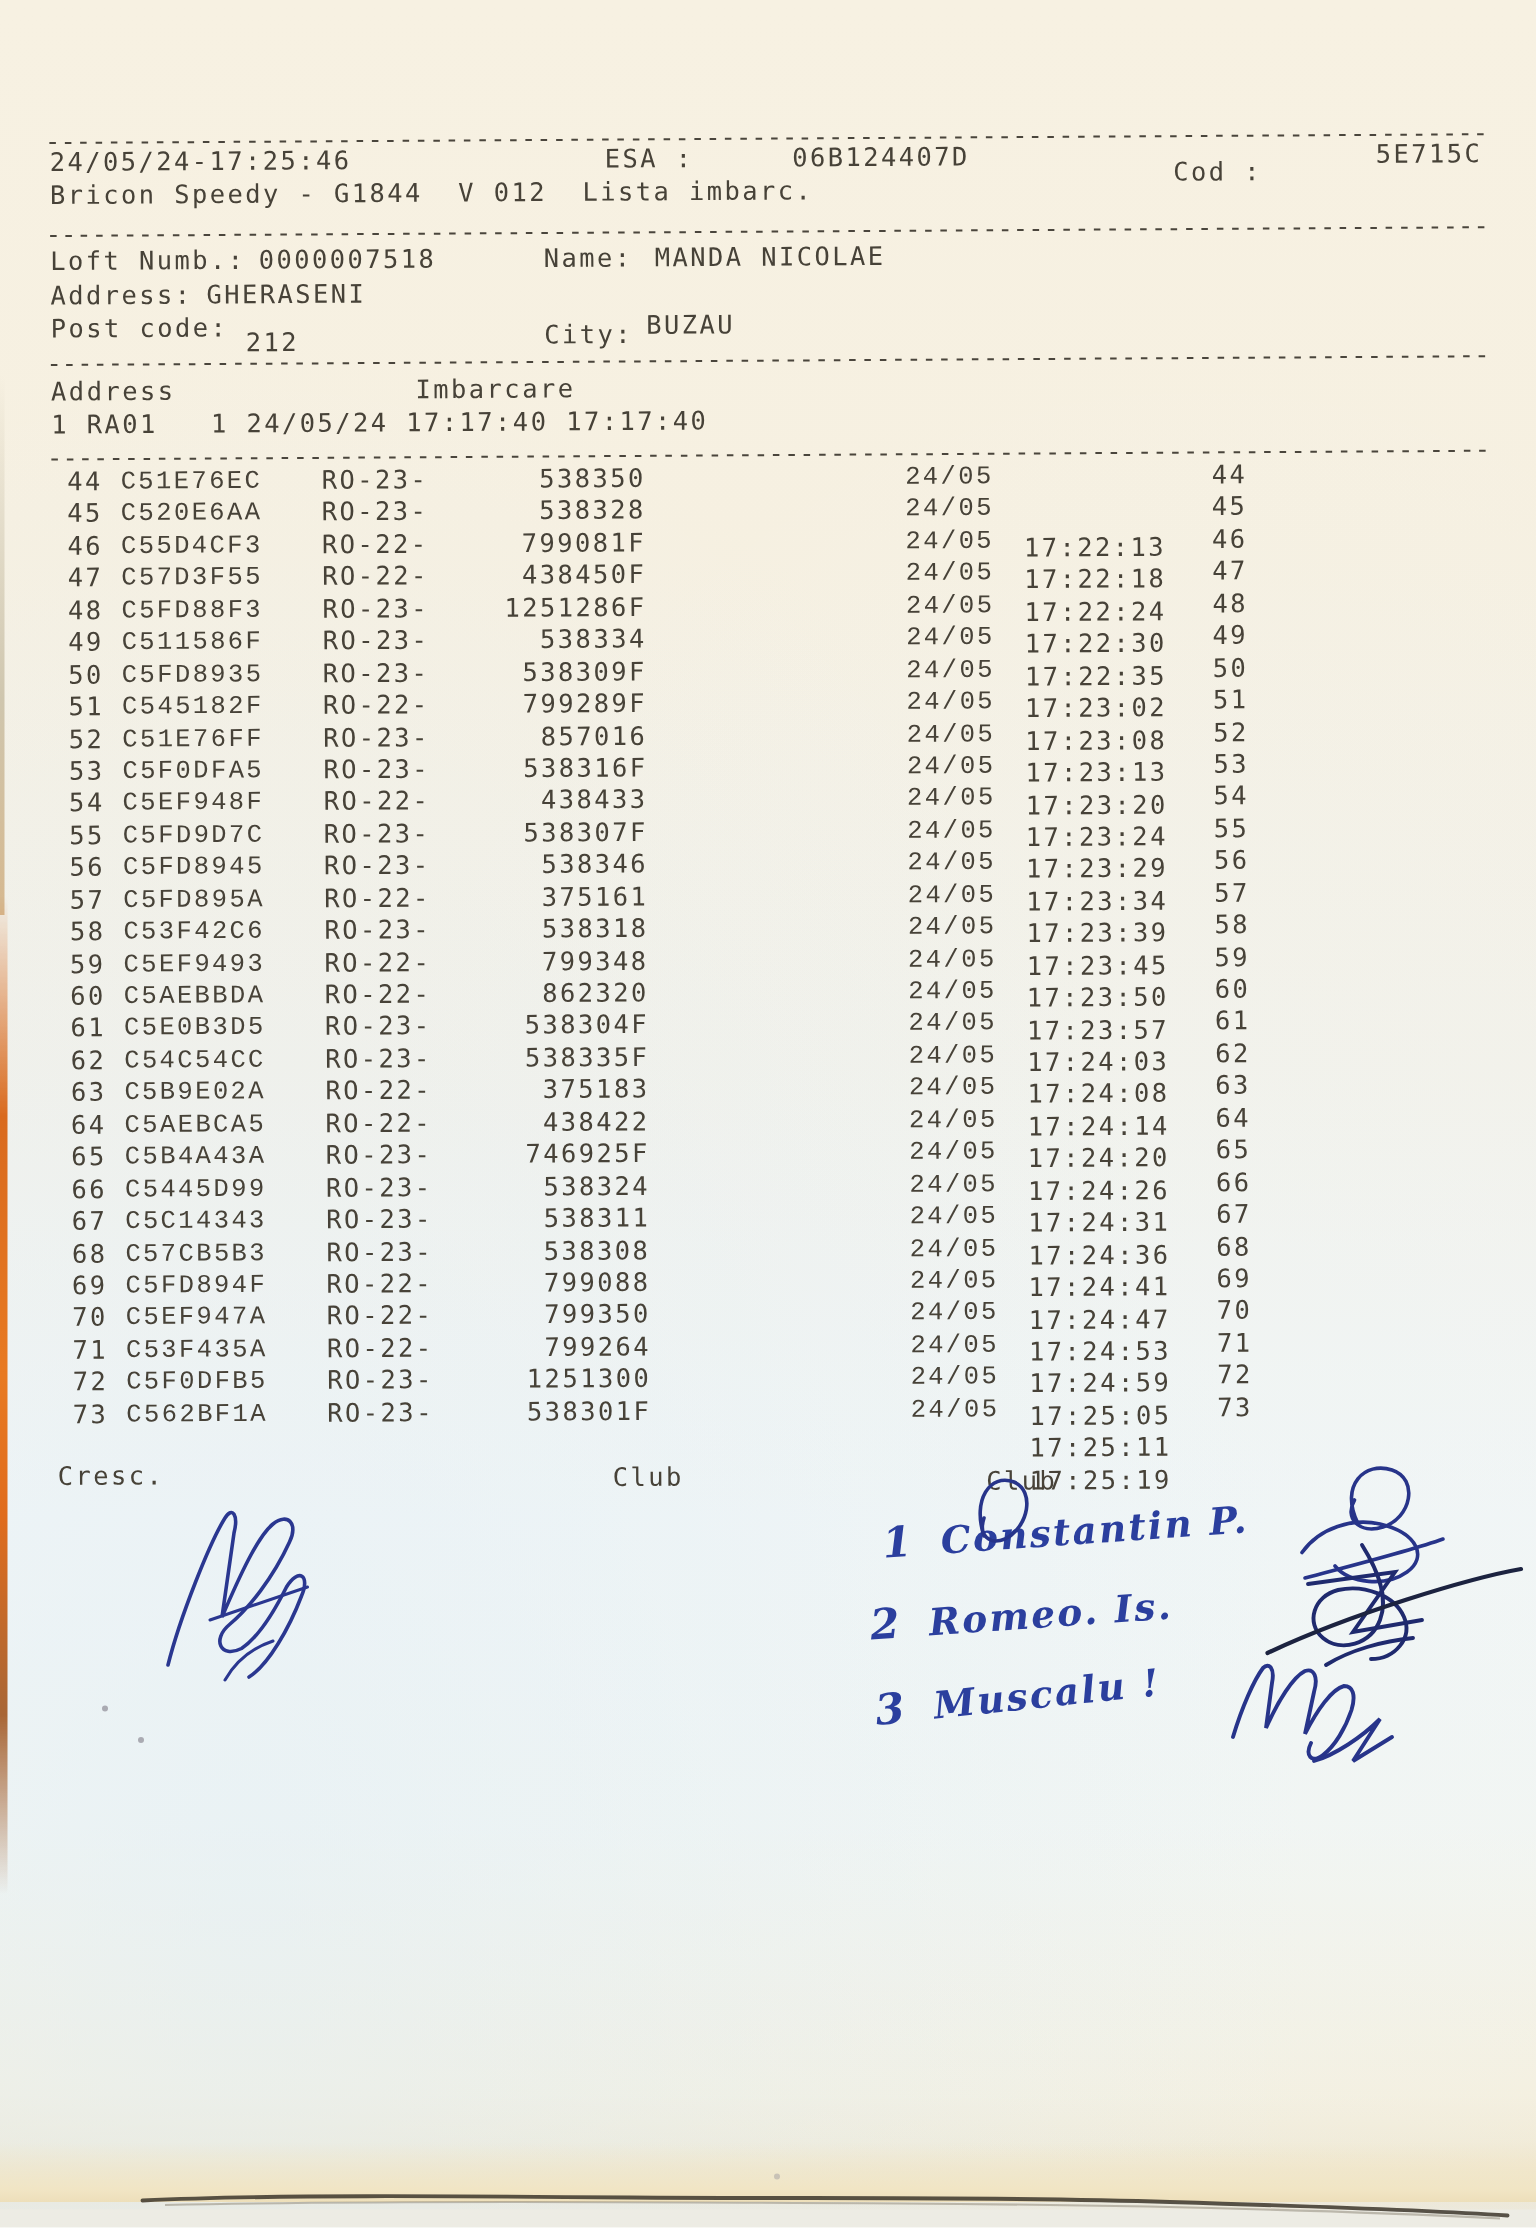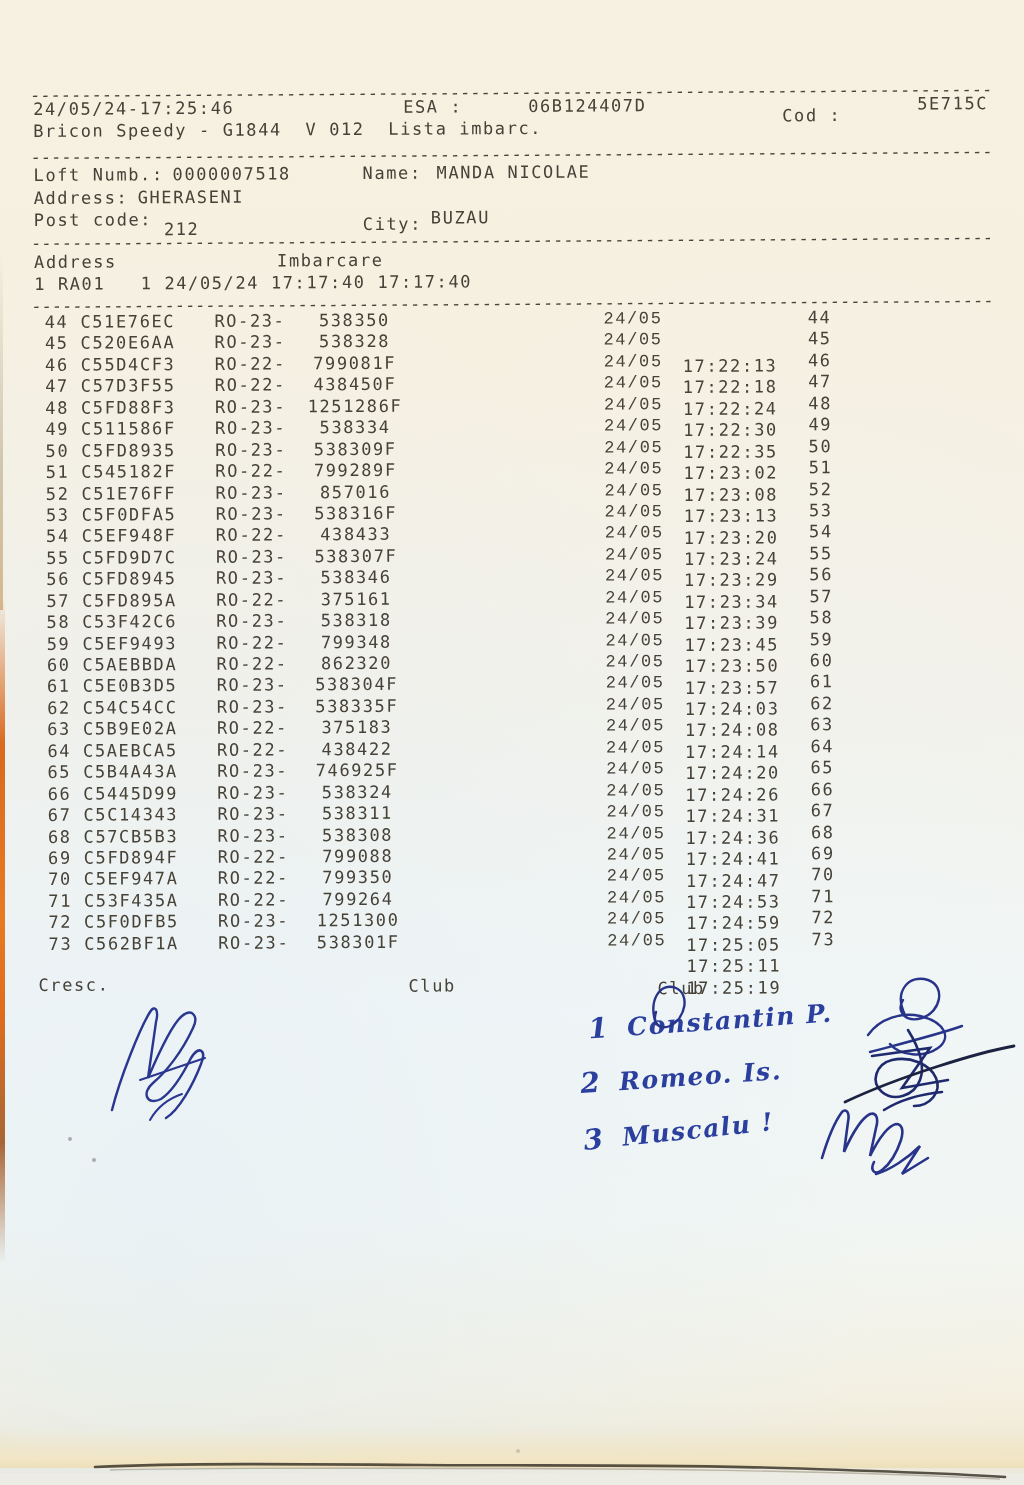--- a/index.html
+++ b/index.html
@@ -50,23 +50,23 @@
   .addr-l{left:33px;top:188px}.addr-v{left:137px;top:188px}
   .post-l{left:33px;top:210px}.post-v{left:163px;top:220px}
   .city-l{left:362px;top:216px}.city-v{left:430px;top:210px}
   .timers-l{left:33px;top:252px}.imbarcare-l{left:276px;top:252px}
   .timer-row{left:33px;top:274px}
 
   .bird-table{position:absolute;left:40px;top:312px;width:920px;}
   .brow{position:relative;height:21.45px;}
   .brow span{position:absolute;white-space:pre;line-height:21px;}
   .c-no{left:0;width:27px;text-align:right;}
-  .c-ring{left:39px;}
+  .c-ring{left:39px;font-family:Liberation Mono, monospace;}
   .c-series{left:173px;}
-  .c-band{left:247px;width:132px;text-align:center;}
+  .c-band{left:257px;width:132px;text-align:right;}
   .c-date{left:562px;font-family:Liberation Mono, monospace;}
   .c-time{left:641px;margin-top:48px;}
   .c-cnt{left:763px;width:27px;text-align:right;}
 
   .cresc-l{left:33px;top:975px}
   .club1-l{left:403px;top:978px}
   .club2-l{left:652px;top:982px}
 
   
   .hw{position:absolute;color:#2b3f9e;font-family:"DejaVu Serif",serif;font-style:italic;

